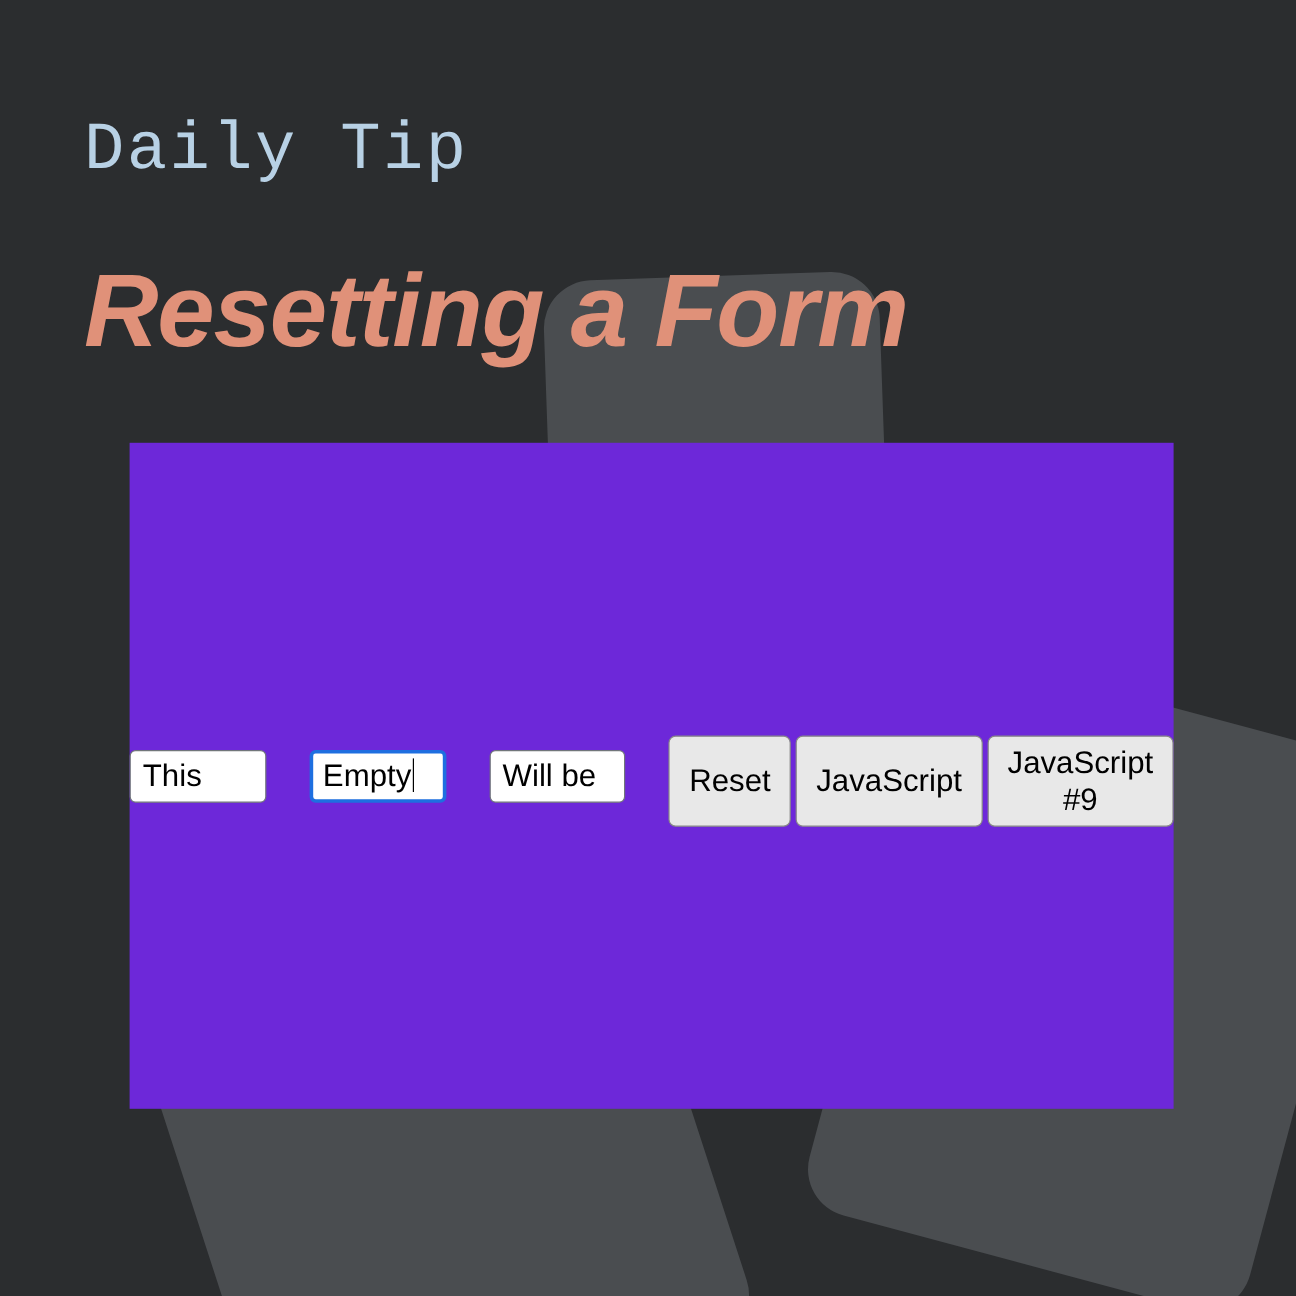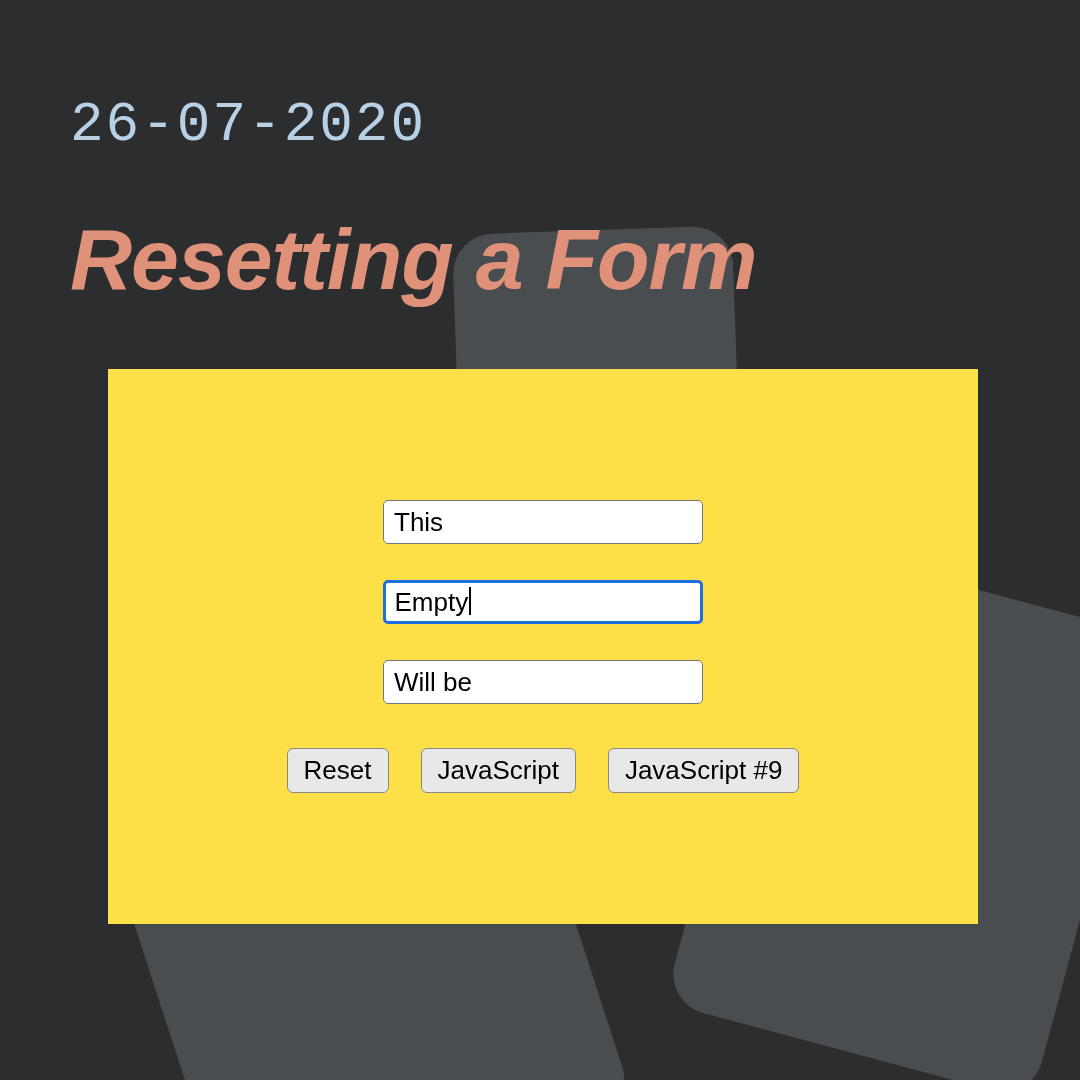--- a/index.html
+++ b/index.html
@@ -58,32 +58,31 @@
       font-family: Arial, Helvetica, sans-serif;
       font-size: 86px;
       font-weight: 700;
       color: #e09179;
       letter-spacing: -1px;
       margin-bottom: 60px;
       font-style: italic;
     }
     .form-panel {
       margin: 0 38px;
-      background: #fde047;
+      background: #6d28d9;
       width: 870px;
       height: 555px;
       display: flex;
-      flex-direction: column;
       align-items: center;
       justify-content: center;
       gap: 36px;
     }
     .button-row {
       display: flex;
-      gap: 32px;
+      gap: 4px;
       margin-top: 8px;
     }
     .form-button {
       font-size: 26px;
       padding: 6px 16px;
       background: #e8e8e8;
       border: 1.5px solid #888;
       border-radius: 6px;
       font-family: Arial, Helvetica, sans-serif;
       cursor: pointer;
@@ -116,21 +115,21 @@
   </style>
 </head>
 <body>
 
 <div class="bg-shape shape1"></div>
 <div class="bg-shape shape2"></div>
 <div class="bg-shape shape3"></div>
 
 <div class="content">
   <div class="heading">
-    <div>26-07-2020</div>
+    <div>Daily Tip</div>
   </div>
   <div class="title">Resetting a Form</div>
 
   <div class="form-panel">
     <div class="input-box">
       <span>This</span>
     </div>
     <div class="input-box focused">
       <span>Empty</span>
         <span class="caret"></span>

